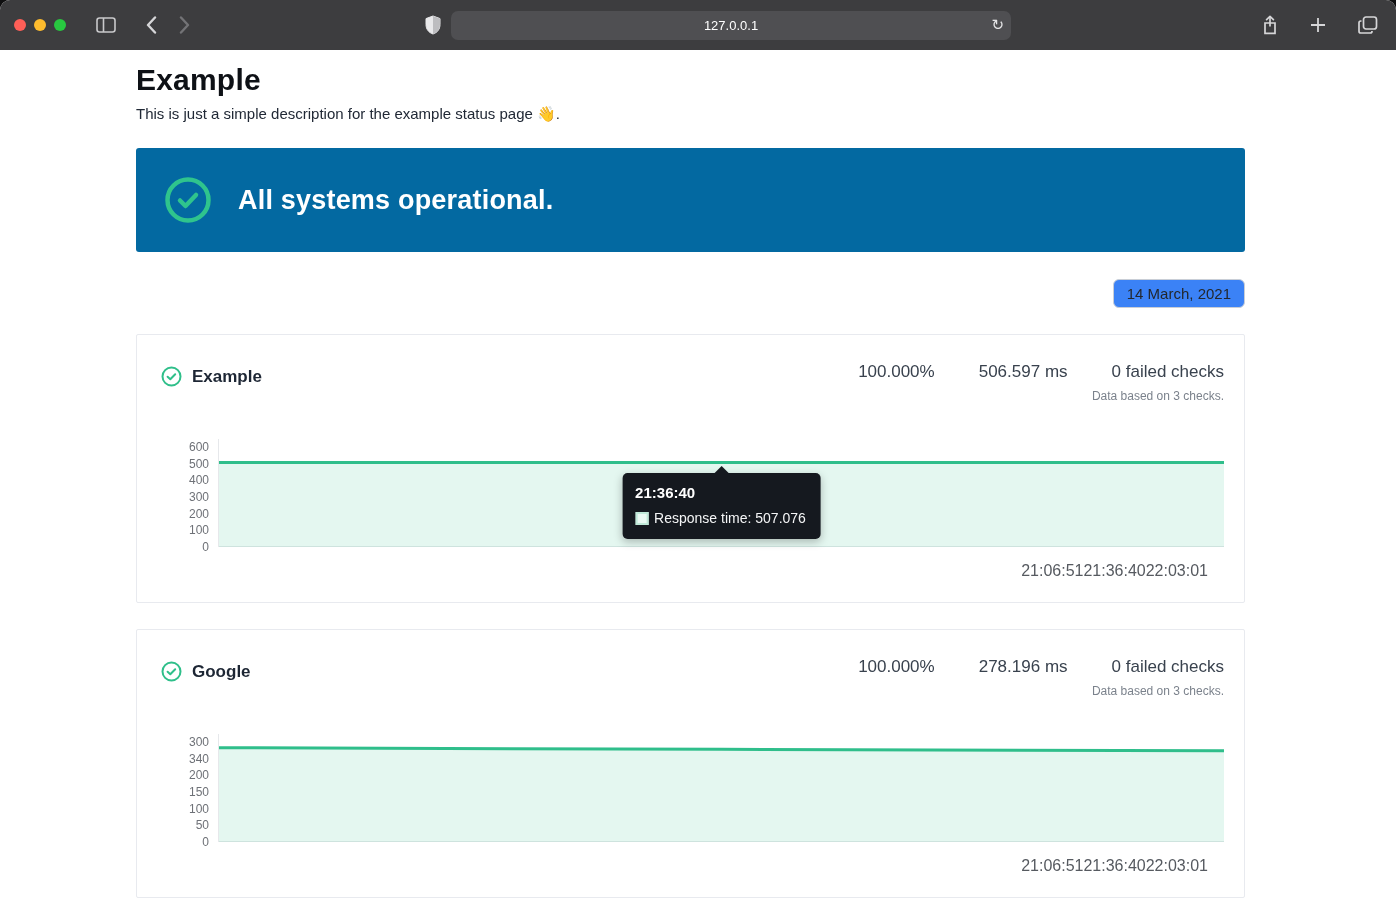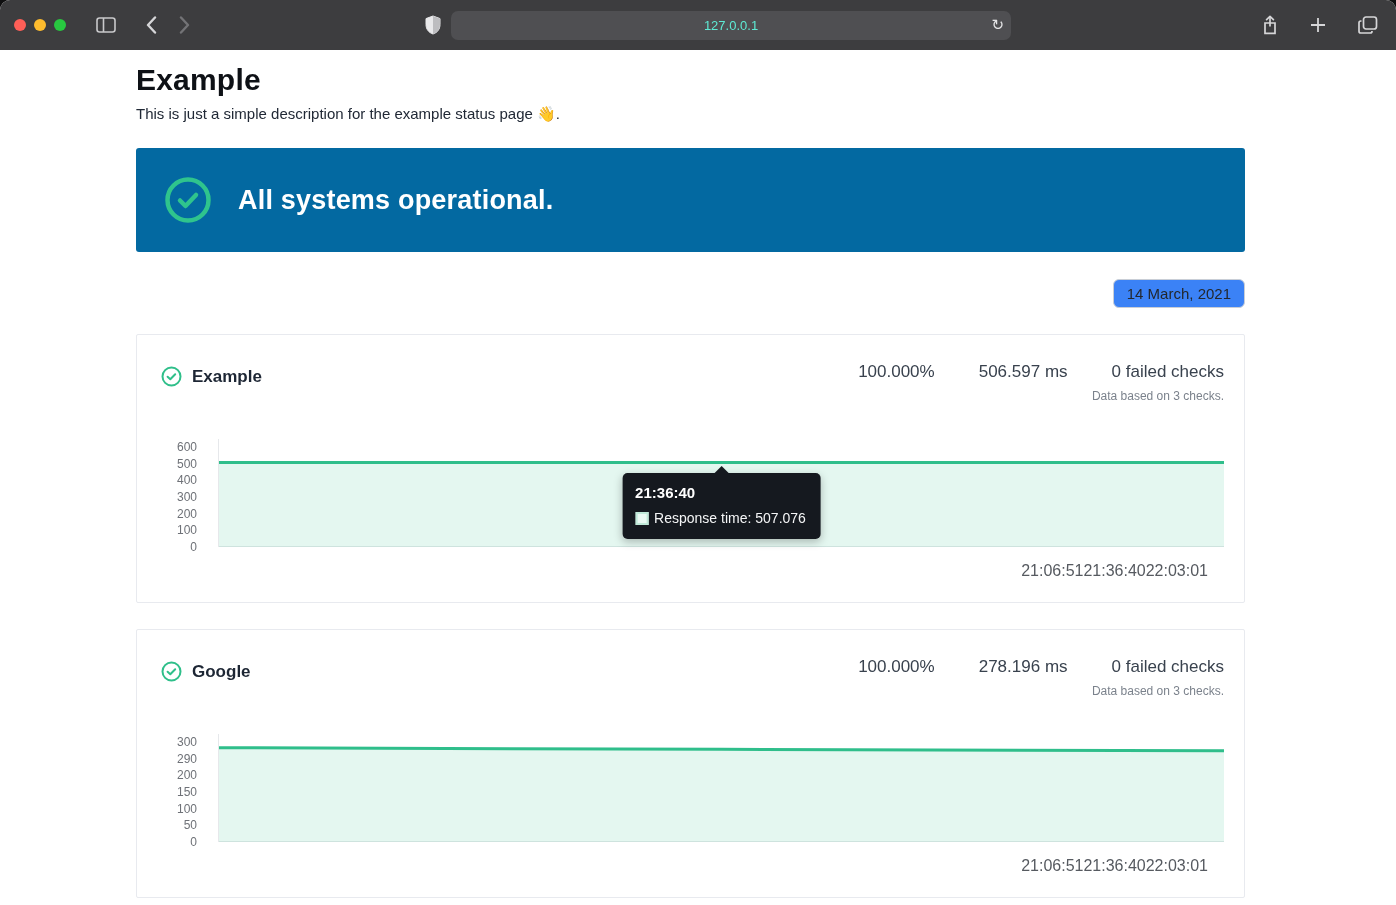--- a/index.html
+++ b/index.html
@@ -8,21 +8,21 @@
 
   
   .chrome { height:50px; background:#3d3d3f; display:flex; align-items:center; padding:0 14px; }
   .traffic { display:flex; gap:8px; margin-right:26px; }
   .dot { width:12px; height:12px; border-radius:50%; }
   .chrome-btn { background:none; border:none; display:flex; align-items:center; justify-content:center; cursor:default; padding:4px; }
   .chrome-btn + .chrome-btn { margin-left:14px; }
   .chrome svg { display:block; }
   .spacer { flex:1; }
   .addressbar { width:560px; height:29px; background:#4f4f52; border-radius:7px; display:flex; align-items:center; justify-content:center; position:relative; margin:0 10px; }
-  .addressbar .url { color:#5eead4; font-size:13px; }
+  .addressbar .url { color:#ffffff; font-size:13px; }
   .refresh { position:absolute; right:7px; top:0; bottom:0; display:flex; align-items:center; background:none; border:none; color:#e4e4e6; font-size:15px; }
   .right-icons { display:flex; align-items:center; gap:10px; margin-left:6px; }
 
   
   .content { height:855px; background:#ffffff; overflow:hidden; }
   .container { width:1109px; margin-left:136px; padding-top:13px; }
   h1.page-title { font-size:30px; font-weight:700; color:#0e1116; letter-spacing:.2px; }
   .page-desc { font-size:15px; color:#212936; margin-top:8px; }
 
   .banner { margin-top:25px; height:104px; background:#0369a1; border-radius:3px; display:flex; align-items:center; padding:0 28px; gap:26px; }
@@ -35,21 +35,21 @@
   .card { margin-top:26px; border:1px solid #e8eaef; border-radius:2px; background:#fff; padding:27px 20px 22px 24px; }
   .card-head { display:flex; justify-content:space-between; align-items:flex-start; }
   .monitor-id { display:flex; align-items:center; gap:10px; padding-top:4px; }
   .monitor-name { font-size:17px; font-weight:700; color:#1d2634; }
   .stats { text-align:right; }
   .stats-row { display:flex; gap:44px; justify-content:flex-end; font-size:17px; color:#39424e; }
   .stats-note { margin-top:7px; font-size:12px; color:#7b828c; }
 
   .chart-row { display:flex; margin-top:36px; }
   .ylabels { width:48px; position:relative; height:108px; margin-right:9px; }
-  .ytick { position:absolute; right:12px; transform:translateY(-50%); font-size:12px; color:#6e7177; }
+  .ytick { position:absolute; right:0; transform:translateY(-50%); font-size:12px; color:#6e7177; }
   .plot { flex:1; height:108px; position:relative; border-left:1px solid #e6e8eb; border-bottom:1px solid #e6e8eb; }
   .plot svg { position:absolute; inset:0; width:100%; height:108px; }
   .xlabels { display:flex; justify-content:flex-end; margin:15px 16px 0 34px; font-size:16px; color:#565a60; }
 
   
   .tooltip { position:absolute; left:50%; transform:translateX(-50%); top:34px; background:#15191f; border-radius:5px; padding:11px 15px 13px 13px; box-shadow:0 3px 8px rgba(0,0,0,.25); z-index:5; white-space:nowrap; }
   .tooltip:before { content:""; position:absolute; top:-7px; left:50%; transform:translateX(-50%); border:8px solid transparent; border-bottom-color:#15191f; border-top:none; }
   .tooltip-time { color:#ffffff; font-size:15px; font-weight:700; }
   .tooltip-row { display:flex; align-items:center; gap:6px; margin-top:9px; }
   .swatch { width:13px; height:13px; background:#eafaf3; border:2px solid #bfe9d8; }
@@ -213,21 +213,21 @@
           </div>
         </div>
 
         <div class="chart-row">
           <div class="ylabels">
               <span class="ytick" style="top: 108px;">0</span>
               <span class="ytick" style="top: 91.3333px;">50</span>
               <span class="ytick" style="top: 74.6667px;">100</span>
               <span class="ytick" style="top: 58px;">150</span>
               <span class="ytick" style="top: 41.3333px;">200</span>
-              <span class="ytick" style="top: 24.6667px;">290</span>
+              <span class="ytick" style="top: 24.6667px;">340</span>
               <span class="ytick" style="top: 8px;">300</span>
             </div>
           <div class="plot">
             <svg viewBox="0 0 1000 108" preserveAspectRatio="none">
                 <polygon points="0,13.666666666666664 500,15.333333333333336 1000,16.799999999999997 1000,108 0,108" fill="rgba(47,190,139,0.13)"></polygon>
                 <polyline points="0,13.666666666666664 500,15.333333333333336 1000,16.799999999999997" fill="none" stroke="#2fbe8b" stroke-width="3" vector-effect="non-scaling-stroke"></polyline>
               </svg>
           </div>
         </div>
         <div class="xlabels">

